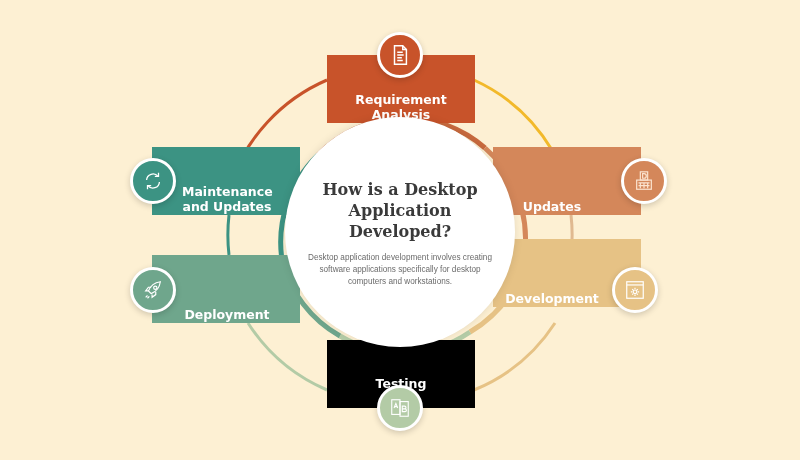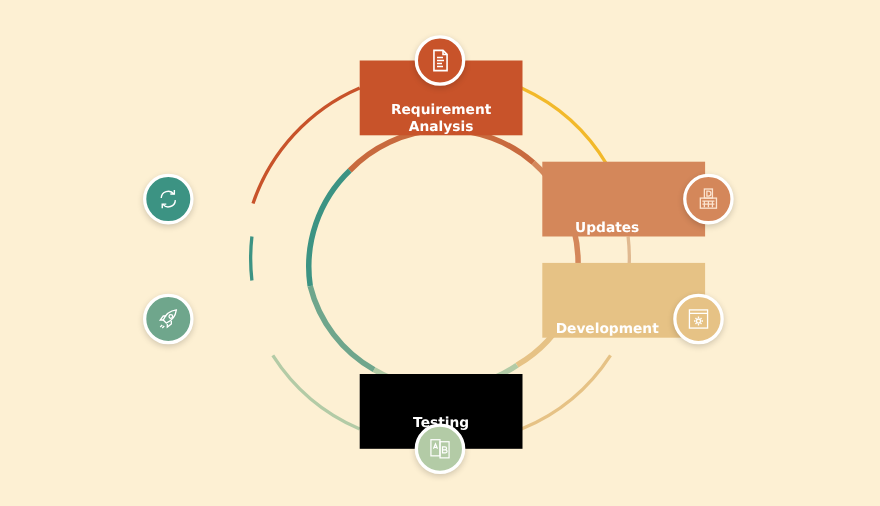--- a/index.html
+++ b/index.html
@@ -97,32 +97,42 @@
   </div>
   <div class="icon-circle" style="left:377px; top:385px; background:#b3cba6;">
     <svg viewBox="0 0 24 24" fill="none" stroke="#fff" stroke-width="1.2">
       <rect x="3" y="3" width="9" height="16"></rect>
         <rect x="12" y="5" width="9" height="16"></rect>
       <path d="M5.5 12l2-5 2 5M6.2 10.5h2.6"></path>
       <path d="M14.5 10h2.5a1.5 1.5 0 0 1 0 3h-2.5zM14.5 13h3a1.5 1.5 0 0 1 0 3h-3zM14.5 10v6"></path>
     </svg>
   </div>
 
+  <div class="box" style="left:152px; top:255px; background:#6fa68c; padding-left:2px;">
+    <span class="label">Deployment</span>
+  </div>
   <div class="icon-circle" style="left:130px; top:267px; background:#6fa68c;">
     <svg viewBox="0 0 24 24" fill="none" stroke="#fff" stroke-width="1.3">
       <path d="M9 15l-2-2c2-5 6-9 13-10-1 7-5 11-10 13z"></path>
       <circle cx="14.5" cy="9.5" r="1.8"></circle>
       <path d="M7 13l-3 0 3-4 3 0M11 17v3l4-3v-3"></path>
       <path d="M6 18l-2 2M8 19l-2 2"></path>
     </svg>
   </div>
 
+  <div class="box" style="left:152px; top:147px; background:#3c9383; padding-left:2px;">
+    <span class="label" style="width:90px;">Maintenance and Updates</span>
+  </div>
   <div class="icon-circle" style="left:130px; top:158px; background:#3c9383;">
     <svg viewBox="0 0 24 24" fill="none" stroke="#fff" stroke-width="1.4">
       <path d="M5 11a7 7 0 0 1 12.5-4"></path>
         <path d="M18 3v4h-4"></path>
       <path d="M19 13a7 7 0 0 1-12.5 4"></path>
         <path d="M6 21v-4h4"></path>
     </svg>
   </div>
 
+  <div class="center-circle">
+    <div class="center-title">How is a Desktop Application Developed?</div>
+    <div class="center-desc">Desktop application development involves creating software applications specifically for desktop computers and workstations.</div>
+  </div>
 
 </div>
 
 </body></html>

